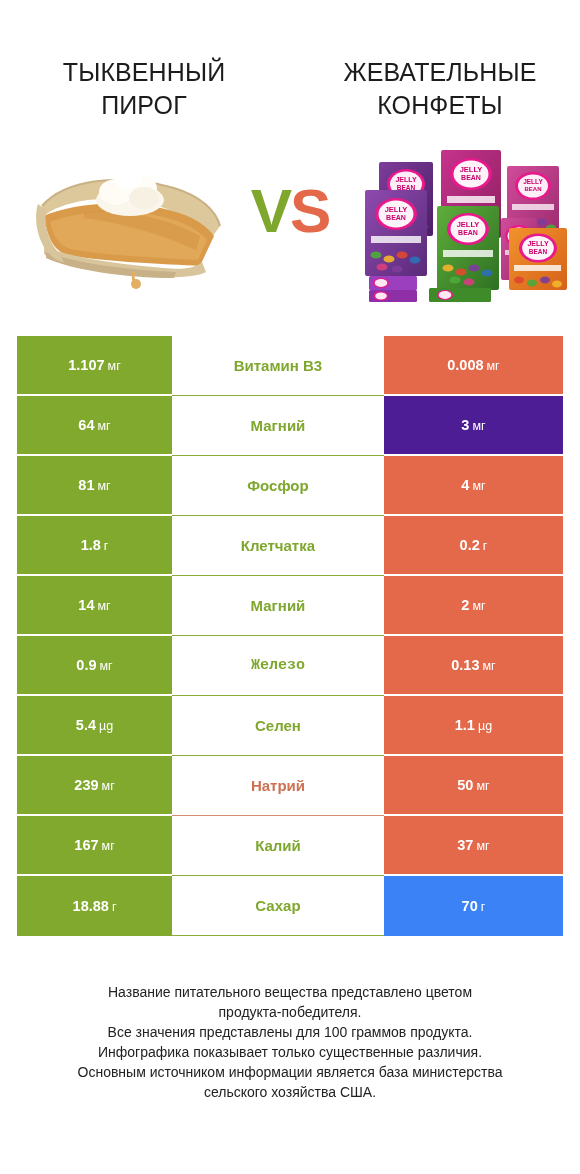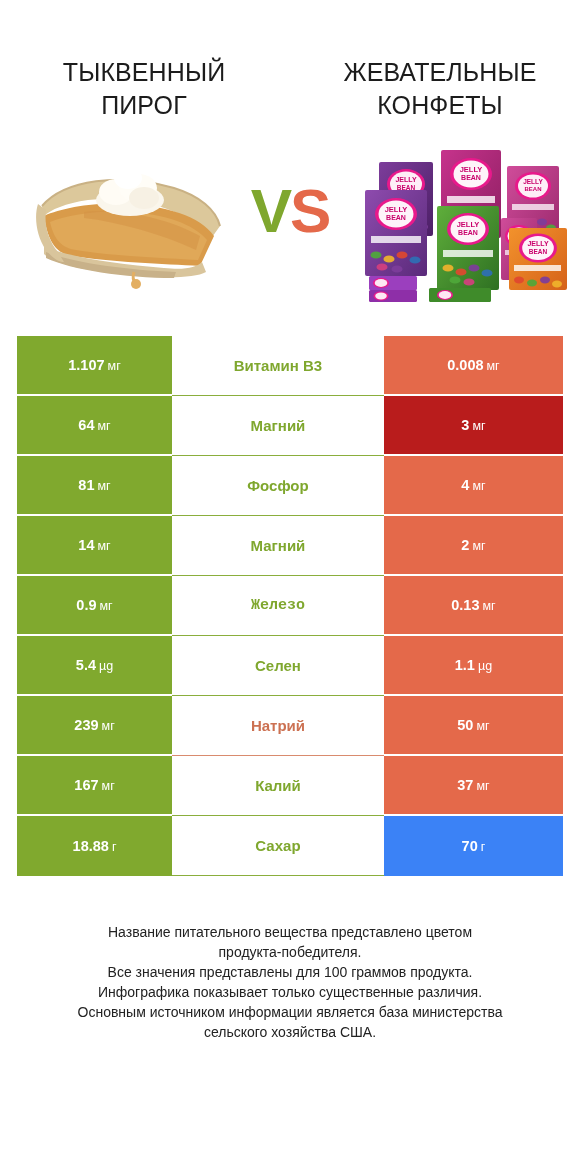--- a/index.html
+++ b/index.html
@@ -340,31 +340,40 @@
         <div class="cell mid" style="color: rgb(127, 167, 46); border-bottom-color: rgb(138, 174, 60);">Витамин B3</div>
         <div class="cell right" style="background: rgb(228, 105, 74);">
           <span class="nut-val">0.008<span class="nut-unit">мг</span></span>
         </div>
       </div>
       <div class="row">
         <div class="cell left" style="background: rgb(128, 169, 46);">
           <span class="nut-val">64<span class="nut-unit">мг</span></span>
         </div>
         <div class="cell mid" style="color: rgb(127, 167, 46); border-bottom-color: rgb(138, 174, 60);">Магний</div>
-        <div class="cell right" style="background: #b91c1c;">
+        <div class="cell right" style="background: #4c1d95;">
           <span class="nut-val">3<span class="nut-unit">мг</span></span>
         </div>
       </div>
       <div class="row">
         <div class="cell left" style="background: rgb(128, 169, 46);">
           <span class="nut-val">81<span class="nut-unit">мг</span></span>
         </div>
         <div class="cell mid" style="color: rgb(127, 167, 46); border-bottom-color: rgb(138, 174, 60);">Фосфор</div>
         <div class="cell right" style="background: rgb(228, 105, 74);">
           <span class="nut-val">4<span class="nut-unit">мг</span></span>
+        </div>
+      </div>
+      <div class="row">
+        <div class="cell left" style="background: rgb(128, 169, 46);">
+          <span class="nut-val">1.8<span class="nut-unit">г</span></span>
+        </div>
+        <div class="cell mid" style="color: rgb(127, 167, 46); border-bottom-color: rgb(138, 174, 60);">Клетчатка</div>
+        <div class="cell right" style="background: rgb(228, 105, 74);">
+          <span class="nut-val">0.2<span class="nut-unit">г</span></span>
         </div>
       </div>
       <div class="row">
         <div class="cell left" style="background: rgb(128, 169, 46);">
           <span class="nut-val">14<span class="nut-unit">мг</span></span>
         </div>
         <div class="cell mid" style="color: rgb(127, 167, 46); border-bottom-color: rgb(138, 174, 60);">Магний</div>
         <div class="cell right" style="background: rgb(228, 105, 74);">
           <span class="nut-val">2<span class="nut-unit">мг</span></span>
         </div>

